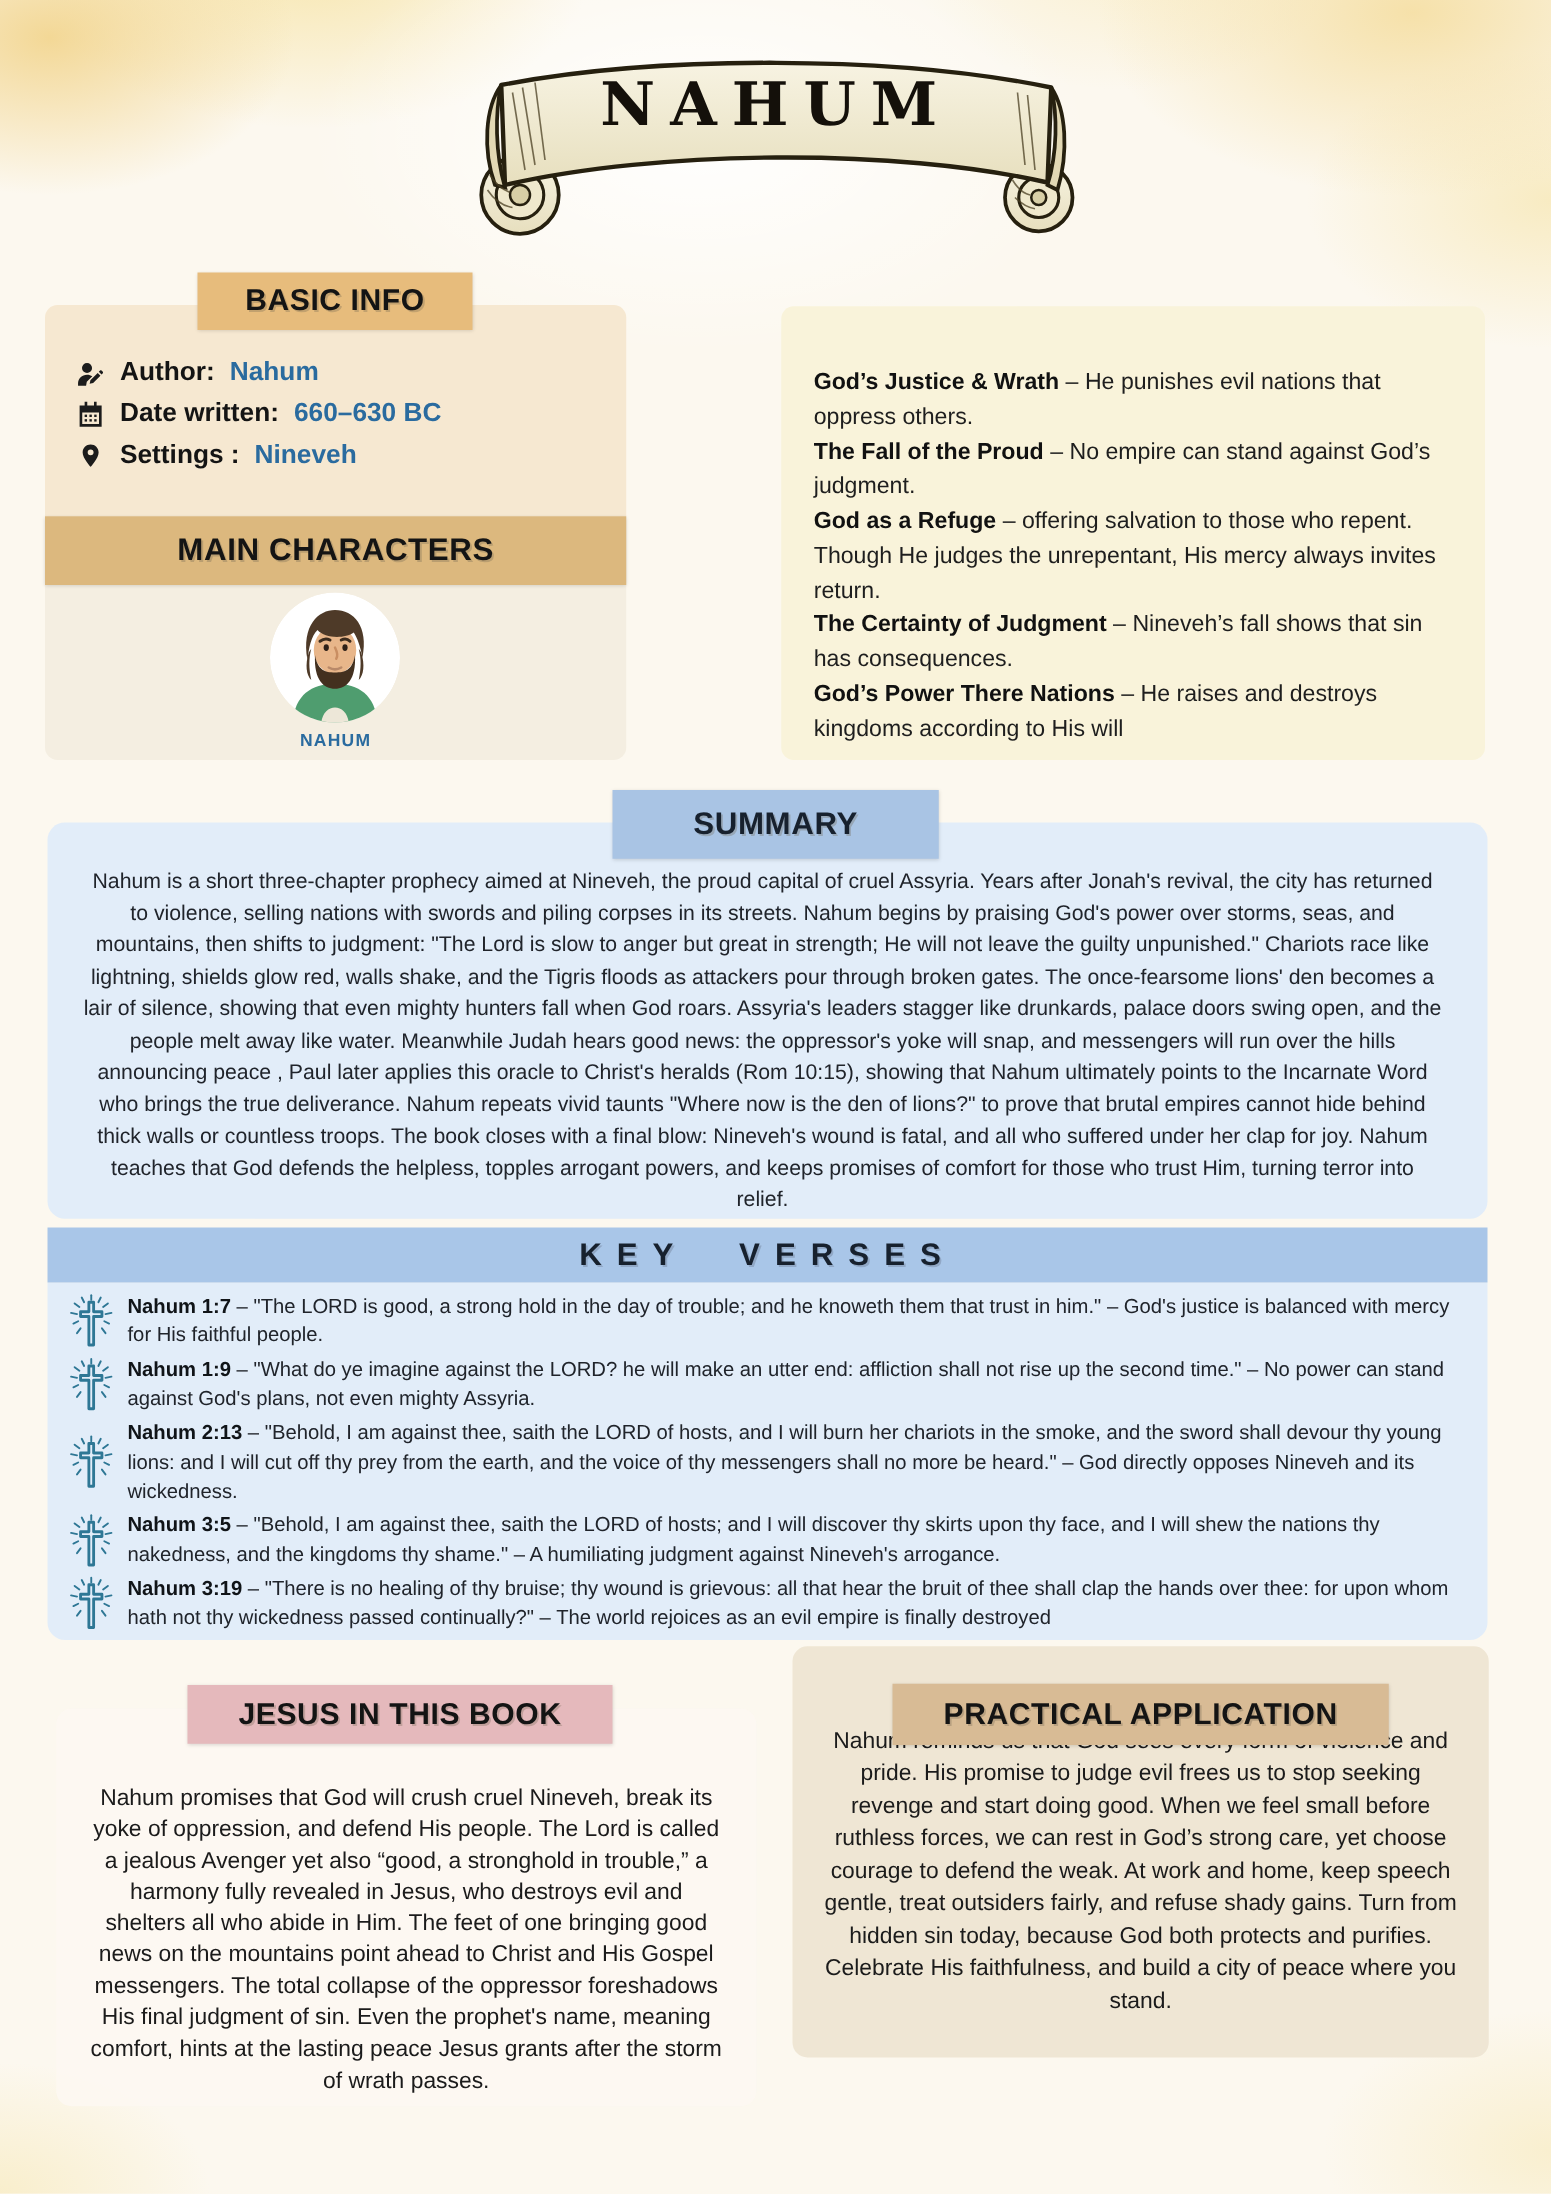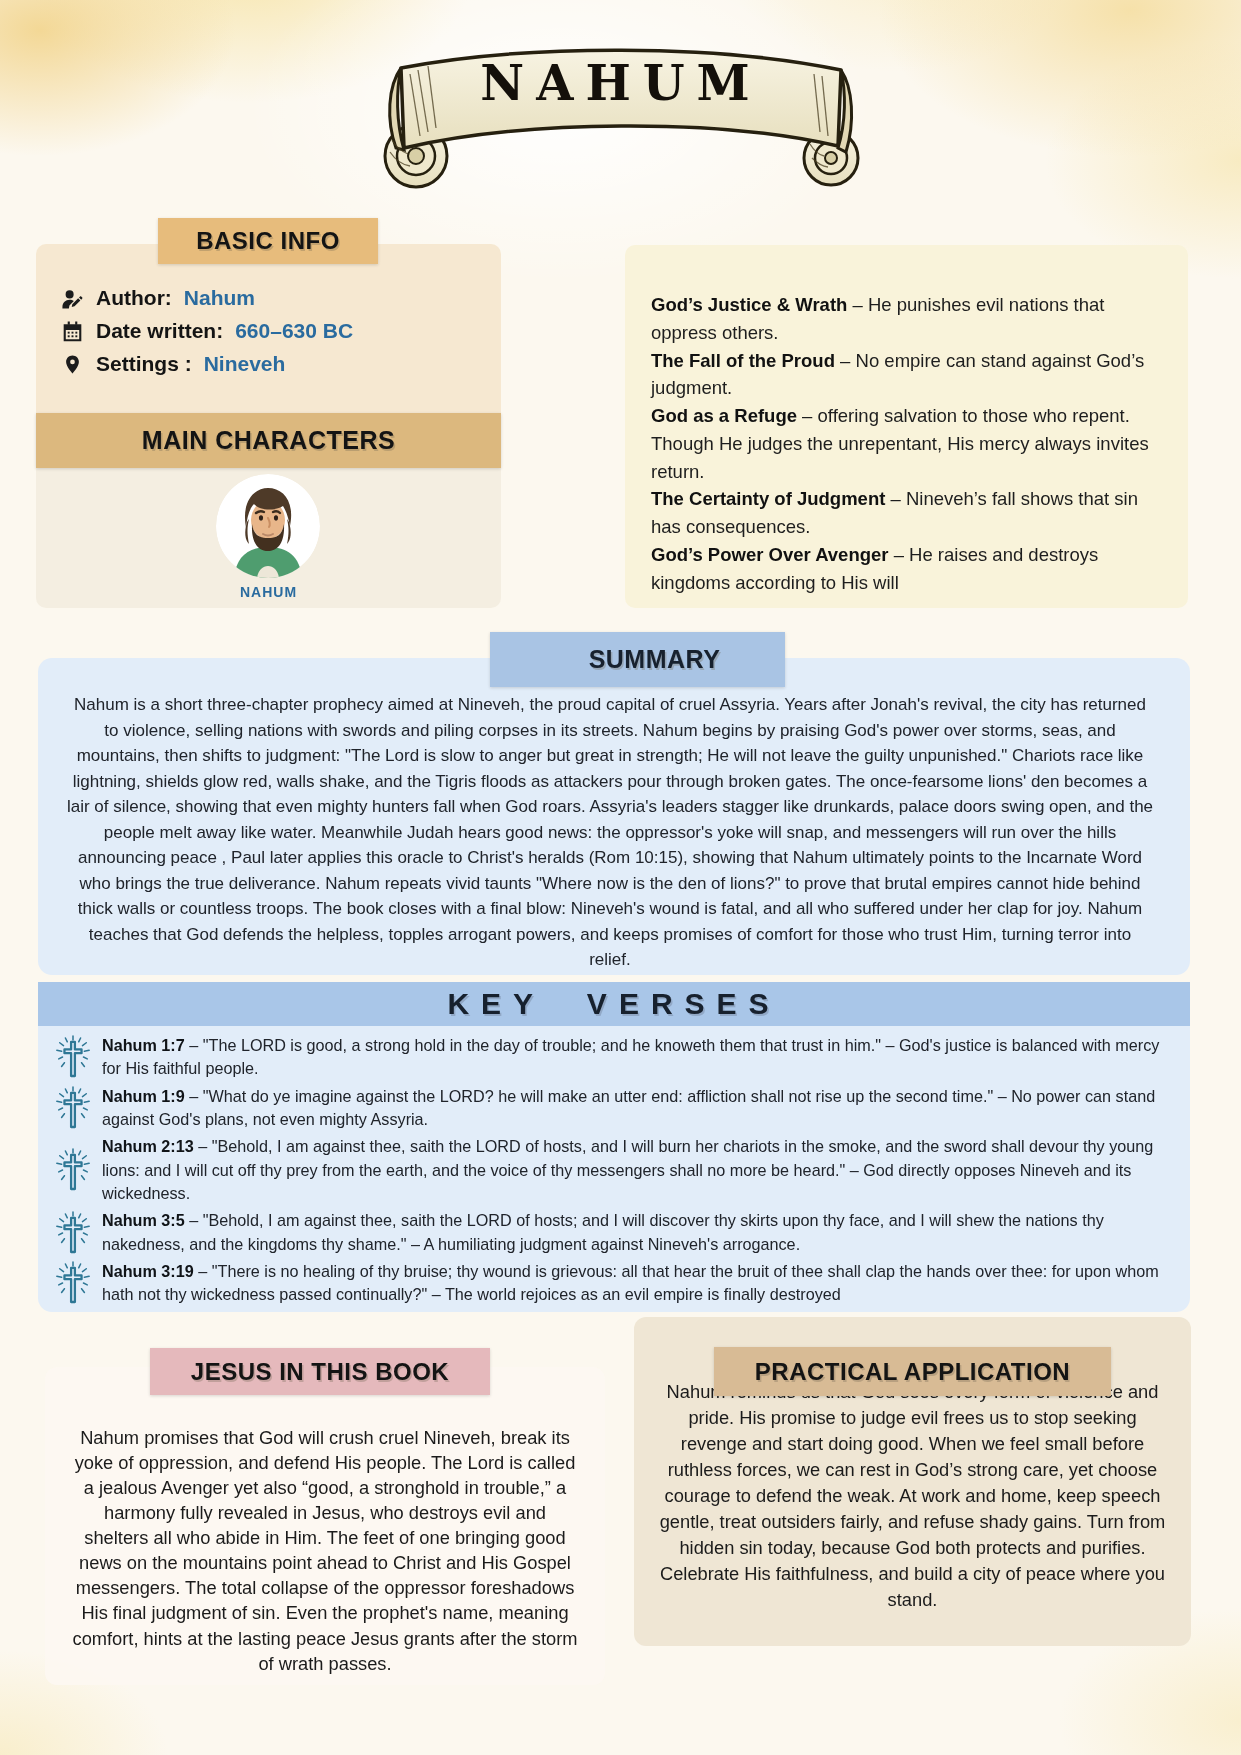--- a/index.html
+++ b/index.html
@@ -34,26 +34,26 @@
   .chars-panel{left:36px;top:468px;width:465px;height:140px;background:#F4EEE1;border-radius:0 0 10px 10px;}
   .avatar{position:absolute;left:216px;top:474px;width:104px;height:104px;z-index:2;}
   .avatar-name{position:absolute;left:36px;top:584px;width:465px;text-align:center;z-index:2;
     font-size:14px;font-weight:bold;letter-spacing:1px;color:#2A6B9F;}
   
   .themes-header{left:729px;top:221px;width:354px;height:48px;background:#E6CE7D;font-size:24px;}
   .themes-panel{left:625px;top:245px;width:563px;height:363px;background:#F9F3DA;border-radius:10px;
     padding:46px 26px 0 26px;box-sizing:border-box;font-size:18.5px;line-height:1.5;color:#1E1E1E;}
   .theme b{color:#111;}
   
-  .summary-header{left:490px;top:632px;width:261px;height:55px;background:#A9C4E4;font-size:25px;color:#17212E;padding-left:34px;}
+  .summary-header{left:490px;top:632px;width:261px;height:55px;background:#A9C4E4;font-size:25px;color:#17212E;}
   .summary-panel{left:38px;top:658px;width:1152px;height:317px;background:#E2EDF9;border-radius:14px;
     padding:34px 36px 0 28px;box-sizing:border-box;font-size:17px;line-height:1.5;color:#20242B;text-align:center;}
   
   .verses-band{left:38px;top:982px;width:1152px;height:44px;background:#A9C6E8;z-index:3;
-    display:flex;align-items:center;justify-content:center;font-weight:bold;font-size:30px;color:#17212E;
+    display:flex;align-items:center;justify-content:center;font-weight:bold;font-size:25px;color:#17212E;
     letter-spacing:12px;word-spacing:22px;text-shadow:1.5px 1.5px 0 rgba(90,100,120,0.3);position:absolute;}
   .verses-panel{left:38px;top:1026px;width:1152px;height:286px;background:#E2EDF9;border-radius:0 0 14px 14px;
     padding:8px 22px 0 14px;box-sizing:border-box;display:flex;flex-direction:column;gap:4px;}
   .verse{display:flex;align-items:center;gap:8px;}
   .verse .vicon{flex:0 0 42px;display:flex;justify-content:center;}
   .verse p{margin:0;font-size:16.2px;line-height:1.44;color:#20242B;}
   .verse b{color:#101418;}
   
   .jesus-panel{left:45px;top:1367px;width:560px;height:318px;background:rgba(253,248,241,0.95);border-radius:12px;
     padding:58px 26px 0 26px;box-sizing:border-box;text-align:center;font-size:18.3px;line-height:1.37;color:#1B1B1B;}
@@ -184,21 +184,21 @@
       <path d="M47 60 q5 3 10 0" stroke="#B98969" stroke-width="2" fill="none" stroke-linecap="round"></path>
     </g>
   </svg>
   <div class="avatar-name">NAHUM</div>
 
   <div class="panel themes-panel">
     <p class="theme"><b>God’s Justice &amp; Wrath</b><span> – He punishes evil nations that oppress others.</span></p>
     <p class="theme"><b>The Fall of the Proud</b><span> – No empire can stand against God’s judgment.</span></p>
     <p class="theme"><b>God as a Refuge</b><span> – offering salvation to those who repent. Though He judges the unrepentant, His mercy always invites return.</span></p>
     <p class="theme"><b>The Certainty of Judgment</b><span> – Nineveh’s fall shows that sin has consequences.</span></p>
-    <p class="theme"><b>God’s Power Over Avenger</b><span> – He raises and destroys kingdoms according to His will</span></p>
+    <p class="theme"><b>God’s Power There Nations</b><span> – He raises and destroys kingdoms according to His will</span></p>
   </div>
 
   <div class="hdr summary-header">SUMMARY</div>
   <div class="panel summary-panel">
     <p>Nahum is a short three-chapter prophecy aimed at Nineveh, the proud capital of cruel Assyria. Years after Jonah's revival, the city has returned to violence, selling nations with swords and piling corpses in its streets. Nahum begins by praising God's power over storms, seas, and mountains, then shifts to judgment: "The Lord is slow to anger but great in strength; He will not leave the guilty unpunished." Chariots race like lightning, shields glow red, walls shake, and the Tigris floods as attackers pour through broken gates. The once-fearsome lions' den becomes a lair of silence, showing that even mighty hunters fall when God roars. Assyria's leaders stagger like drunkards, palace doors swing open, and the people melt away like water. Meanwhile Judah hears good news: the oppressor's yoke will snap, and messengers will run over the hills announcing peace , Paul later applies this oracle to Christ's heralds (Rom 10:15), showing that Nahum ultimately points to the Incarnate Word who brings the true deliverance. Nahum repeats vivid taunts "Where now is the den of lions?" to prove that brutal empires cannot hide behind thick walls or countless troops. The book closes with a final blow: Nineveh's wound is fatal, and all who suffered under her clap for joy. Nahum teaches that God defends the helpless, topples arrogant powers, and keeps promises of comfort for those who trust Him, turning terror into relief.</p>
   </div>
 
   <div class="verses-band">KEY VERSES</div>
   <div class="panel verses-panel">
     <div class="verse">

